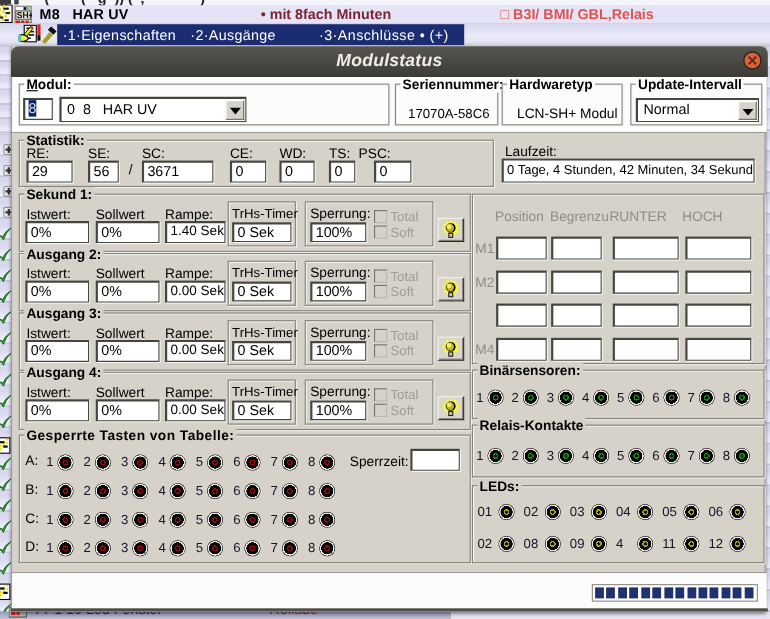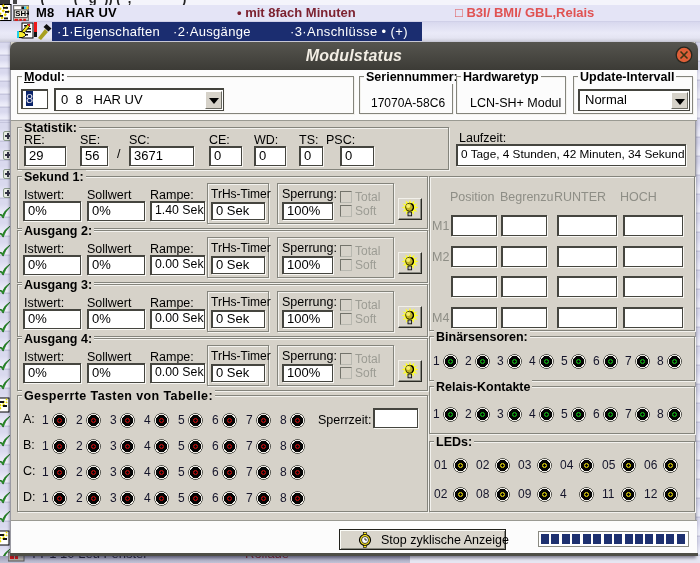--- a/index.html
+++ b/index.html
@@ -514,30 +514,20 @@
       <div class="led led-y" style="left:65px;top:45px;"></div>
       <div class="lnum" style="left:88px;top:45px;">09</div>
       <div class="led led-y" style="left:107px;top:45px;"></div>
       <div class="lnum" style="left:130px;top:45px;">4</div>
       <div class="led led-y" style="left:149px;top:45px;"></div>
       <div class="lnum" style="left:172px;top:45px;text-align:right;">11</div>
       <div class="led led-y" style="left:191px;top:45px;"></div>
       <div class="lnum" style="left:214px;top:45px;">12</div>
       <div class="led led-y" style="left:233px;top:45px;"></div>
     </div>
-    <div class="btn" style="left:328px;top:487px;width:167px;height:21px;">
-<svg style="position:absolute;left:17px;top:2px;" width="16" height="16" viewBox="0 0 16 16">
-<circle cx="8" cy="8" r="5.5" fill="#ffe818" stroke="#000" stroke-width="1.2"></circle>
-<circle cx="8" cy="8" r="3.5" fill="#fff" stroke="#000" stroke-width="0.7"></circle>
-<path d="M8 6 L8 8 L10 8" stroke="#000" stroke-width="0.8" fill="none"></path>
-<rect x="6.5" y="0.5" width="3" height="2" fill="#ffe818" stroke="#000" stroke-width="0.6"></rect>
-<rect x="6.5" y="13.5" width="3" height="2" fill="#ffe818" stroke="#000" stroke-width="0.6"></rect>
-</svg>
-<div style="position:absolute;left:41px;top:3px;font-size:12.5px;white-space:nowrap;">Stop zyklische Anzeige</div>
-    </div>
     <div style="position:absolute;left:527px;top:489px;width:151px;height:16px;background:#fff;border:1px solid #8a8a82;overflow:hidden;">
       <div style="position:absolute;left:2px;top:2px;width:8px;height:10px;background:#1e3170;"></div>
       <div style="position:absolute;left:12px;top:2px;width:8px;height:10px;background:#1e3170;"></div>
       <div style="position:absolute;left:23px;top:2px;width:8px;height:10px;background:#1e3170;"></div>
       <div style="position:absolute;left:33px;top:2px;width:8px;height:10px;background:#1e3170;"></div>
       <div style="position:absolute;left:44px;top:2px;width:8px;height:10px;background:#1e3170;"></div>
       <div style="position:absolute;left:54px;top:2px;width:8px;height:10px;background:#1e3170;"></div>
       <div style="position:absolute;left:65px;top:2px;width:8px;height:10px;background:#1e3170;"></div>
       <div style="position:absolute;left:75px;top:2px;width:8px;height:10px;background:#1e3170;"></div>
       <div style="position:absolute;left:86px;top:2px;width:8px;height:10px;background:#1e3170;"></div>

